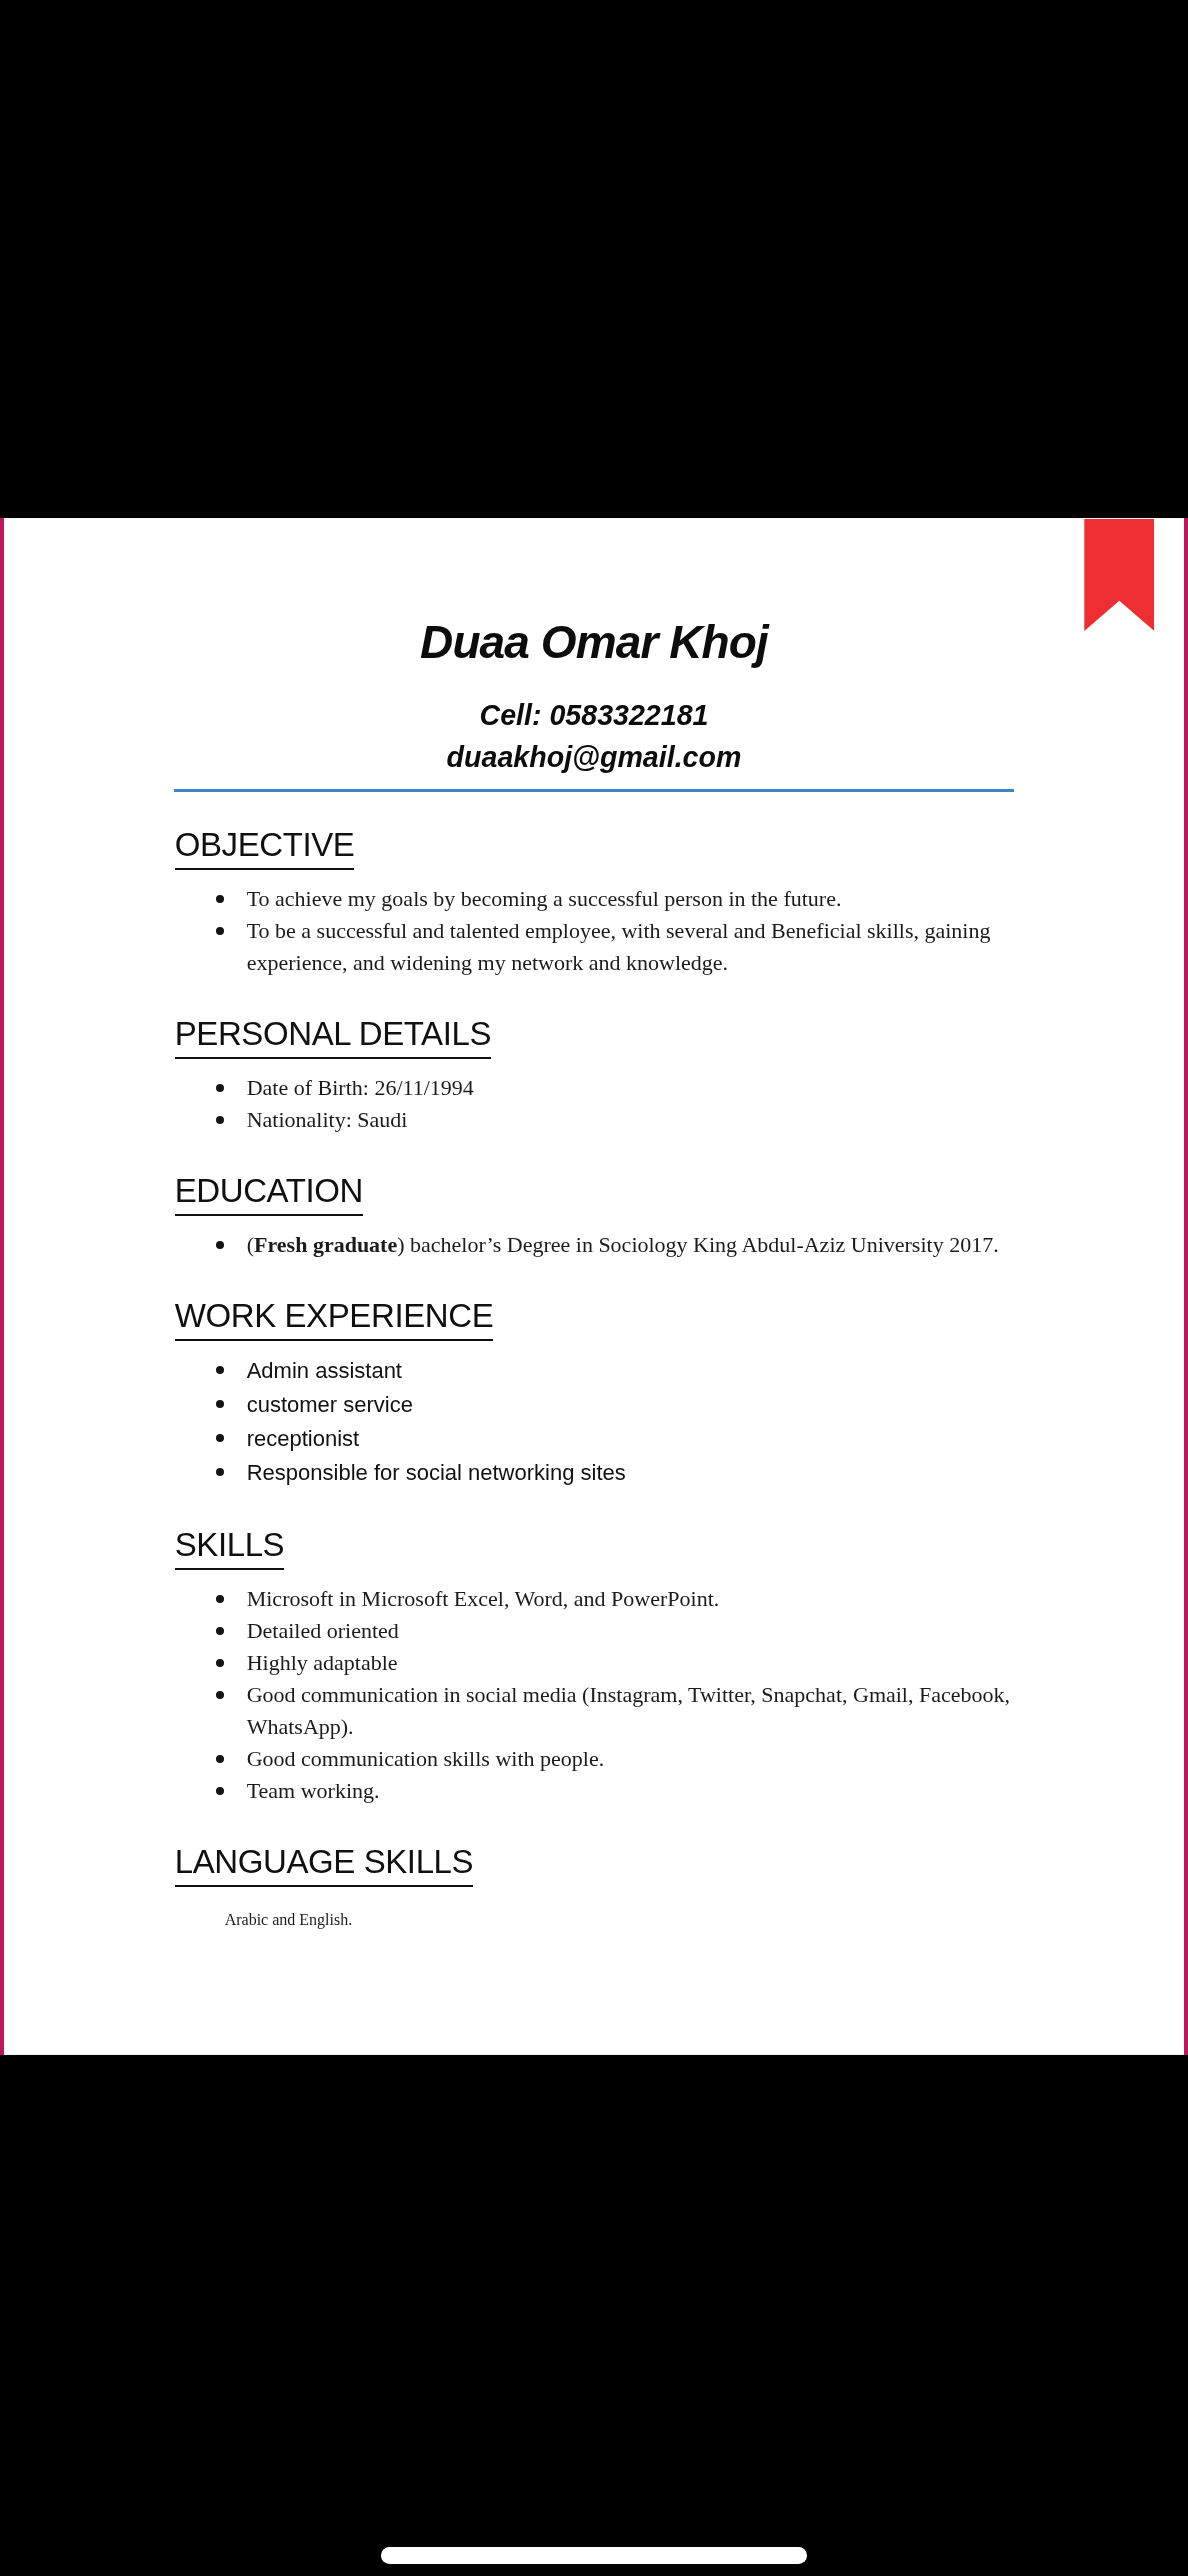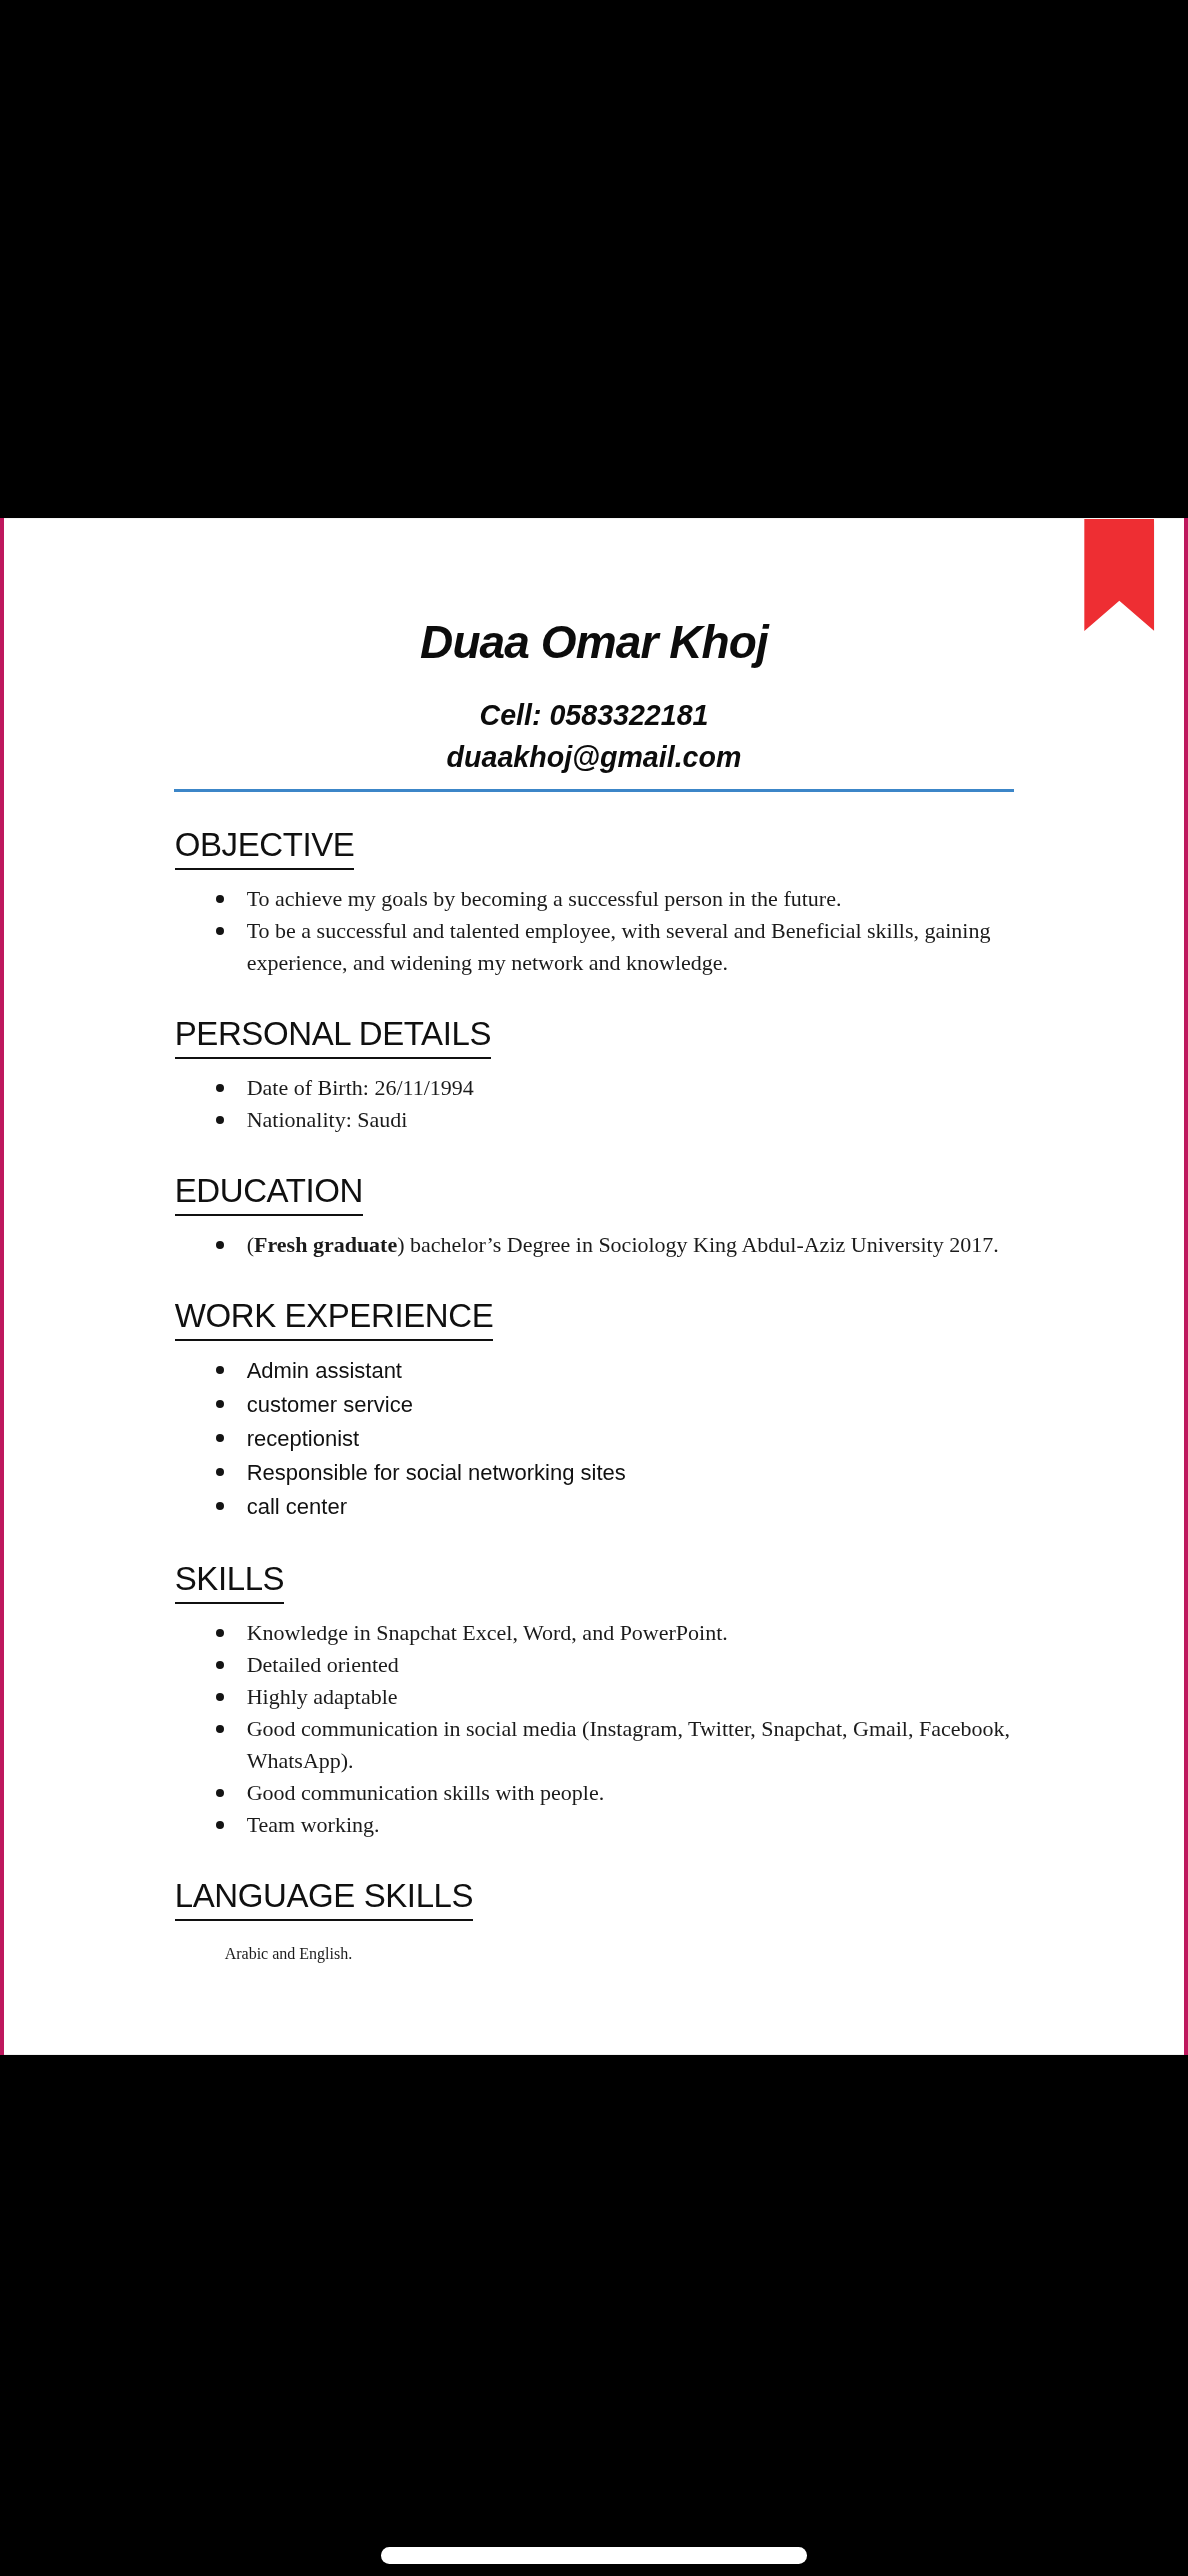--- a/index.html
+++ b/index.html
@@ -160,28 +160,27 @@
         </ul>
       </div>
 
       <div class="section sans">
         <h2>WORK EXPERIENCE</h2>
         <ul>
           <li><span class="dot"></span><span>Admin assistant</span></li>
           <li><span class="dot"></span><span>customer service</span></li>
           <li><span class="dot"></span><span>receptionist</span></li>
           <li><span class="dot"></span><span>Responsible for social networking sites</span></li>
-          <li><span class="dot"></span><span>call center</span></li>
         </ul>
       </div>
 
       <div class="section">
         <h2>SKILLS</h2>
         <ul>
-          <li><span class="dot"></span><span>Knowledge in Snapchat Excel, Word, and PowerPoint.</span></li>
+          <li><span class="dot"></span><span>Microsoft in Microsoft Excel, Word, and PowerPoint.</span></li>
           <li><span class="dot"></span><span>Detailed oriented</span></li>
           <li><span class="dot"></span><span>Highly adaptable</span></li>
           <li><span class="dot"></span><span>Good communication in social media (Instagram, Twitter, Snapchat, Gmail, Facebook, WhatsApp).</span></li>
           <li><span class="dot"></span><span>Good communication skills with people.</span></li>
           <li><span class="dot"></span><span>Team working.</span></li>
         </ul>
       </div>
 
       <div class="section">
         <h2>LANGUAGE SKILLS</h2>

